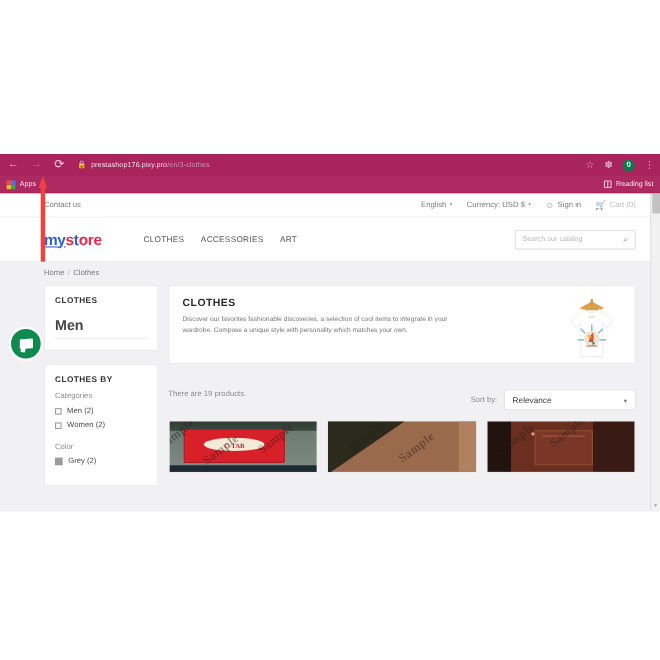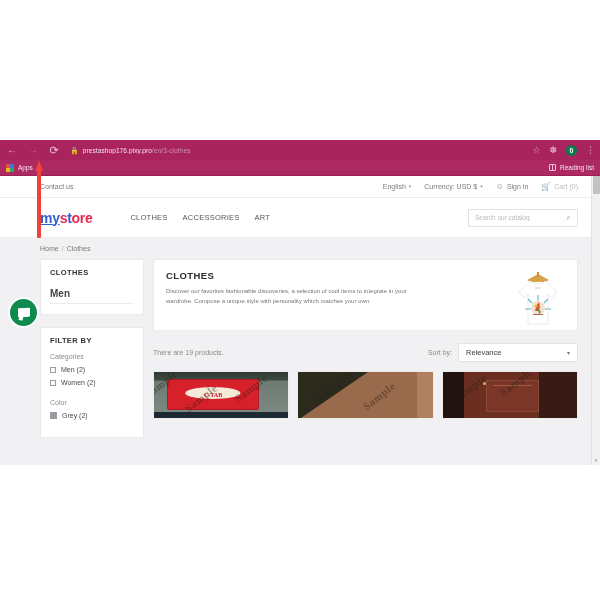--- a/index.html
+++ b/index.html
@@ -165,21 +165,21 @@
 
   
   .sidebar { width: 104px; flex: 0 0 104px; }
   .card { background: #fff; border: 1px solid #eaeaea; }
   .cat-card { padding: 8px 9px 10px; margin-bottom: 12px; }
   .cat-title {
     font-size: 7.5px; font-weight: bold; color: #333;
     letter-spacing: .4px; margin-bottom: 7px;
   }
   .cat-link {
-    font-size: 10px; font-weight: bold; color: #444;
+    font-size: 13px; font-weight: bold; color: #444;
     padding: 4px 0; border-bottom: 1px solid #ececec;
   }
 
   .filter-card { padding: 8px 9px 12px; }
   .filter-title {
     font-size: 7.5px; font-weight: bold; color: #333;
     letter-spacing: .4px; margin-bottom: 8px;
   }
   .facet-name { font-size: 7px; color: #8b8b8b; margin-bottom: 6px; }
   .facet-row { display: flex; align-items: center; gap: 5px; margin-bottom: 6px; }
@@ -203,21 +203,21 @@
   }
   .cat-desc { font-size: 6px; color: #767676; line-height: 1.65; max-width: 258px; }
 
   .tshirt-wrap { position: absolute; right: 12px; top: 8px; width: 54px; height: 62px; }
 
   .listing-top {
     display: flex; align-items: center;
     padding: 12px 0 9px;
   }
   .prod-count { font-size: 7px; color: #8b8b8b; }
-  .sort-wrap { margin-left: auto; display: flex; align-items: center; gap: 6px; }
+  .sort-wrap { margin-left: auto; display: flex; align-items: center; gap: 6px; margin-top: 11px; }
   .sort-label { font-size: 7px; color: #8b8b8b; }
   .sort-select {
     width: 120px; height: 19px;
     border: 1px solid #e4e4e4; background: #fff;
     display: flex; align-items: center;
     padding: 0 7px;
     font-size: 7.5px; color: #3d3d3d;
   }
   .sort-select .caret2 { margin-left: auto; font-size: 6px; color: #777; }
 
@@ -439,21 +439,21 @@
         <div class="body-wrap">
 
           <div class="sidebar">
 
             <div class="card cat-card">
               <div class="cat-title">CLOTHES</div>
               <div class="cat-link">Men</div>
             </div>
 
             <div class="card filter-card">
-              <div class="filter-title">FILTER BY</div>
+              <div class="filter-title">CLOTHES BY</div>
 
               <div class="facet-name">Categories</div>
               <div class="facet-row">
                 <span class="cbox"></span>
                 <span class="facet-label">Men (2)</span>
               </div>
               <div class="facet-row">
                 <span class="cbox"></span>
                 <span class="facet-label">Women (2)</span>
               </div>

